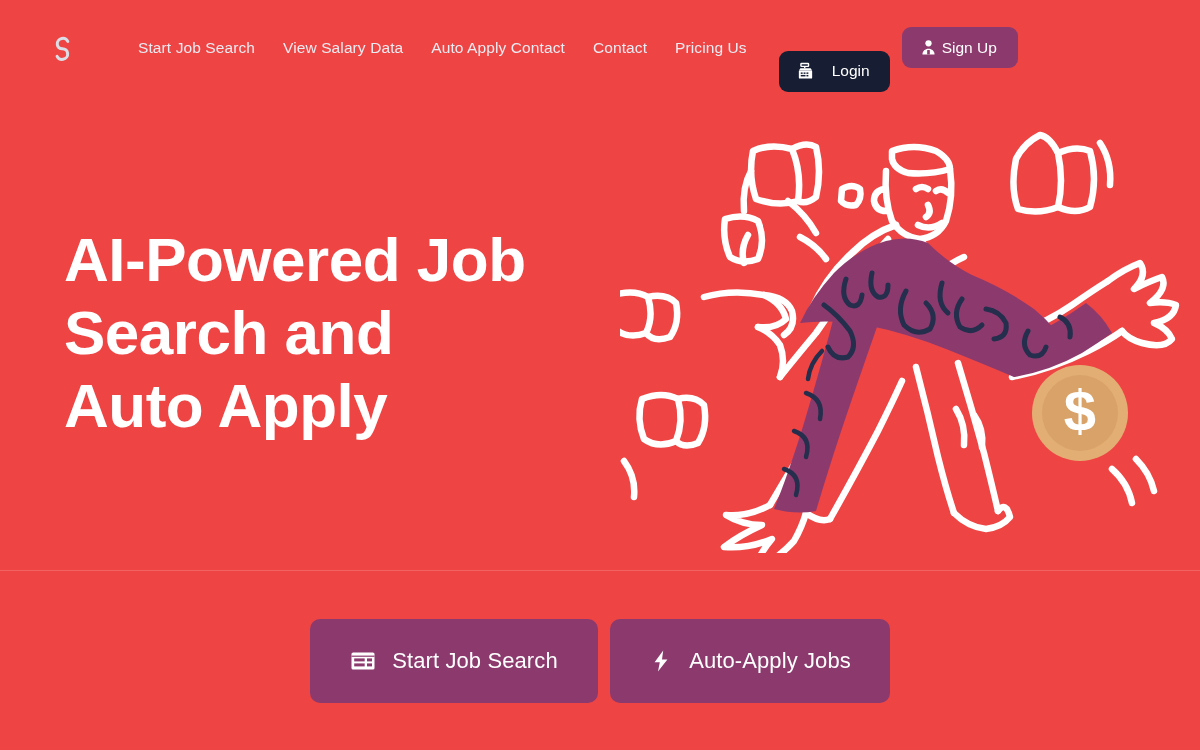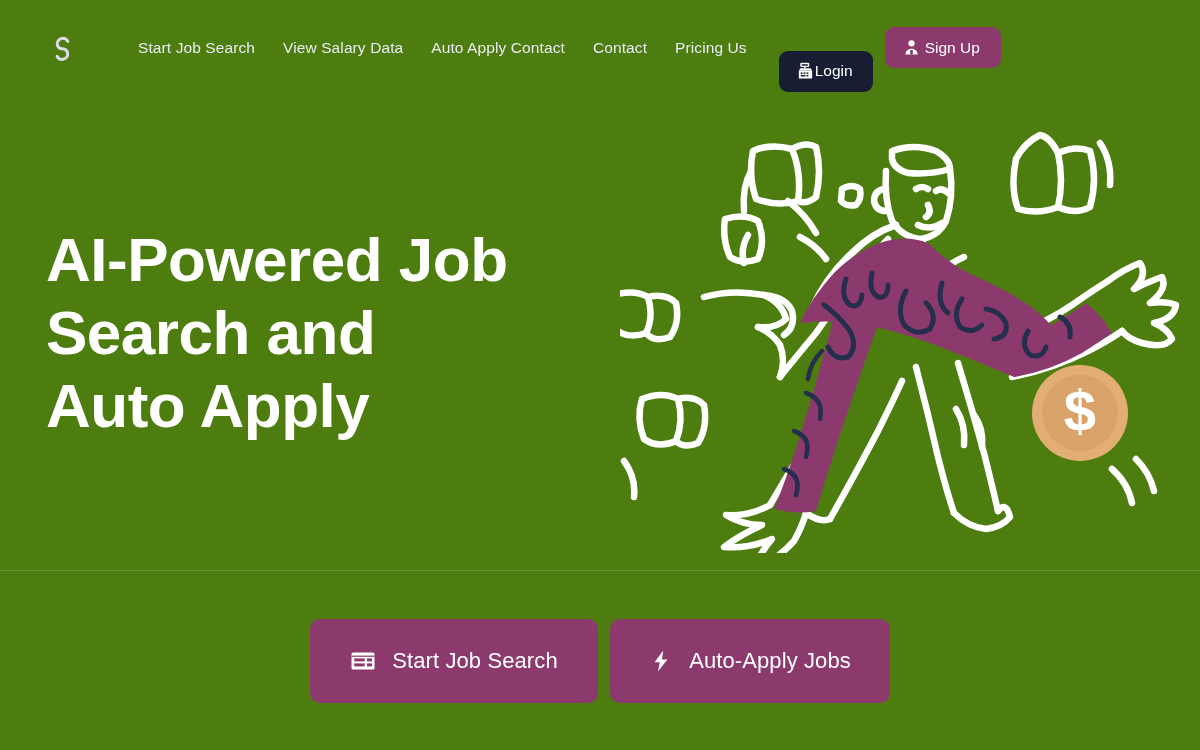--- a/index.html
+++ b/index.html
@@ -2,59 +2,59 @@
 <html><head>
 <meta charset="utf-8">
 <style>
   * { margin:0; padding:0; box-sizing:border-box; }
   html, body {
     width:1200px; height:750px;
     background:#252E4C;
     font-family:"Liberation Sans", sans-serif;
     overflow:hidden;
   }
-  .page { position:relative; width:1200px; height:750px; background:#4d7c0f; }
+  .page { position:relative; width:1200px; height:750px; background:#ef4444; }
 
   
   .header {
     position:absolute; top:0; left:0; width:1200px; height:95px;
     display:flex; align-items:center; padding:0 38px 0 46px;
   }
   .logo { width:34px; height:34px; flex:0 0 34px; display:block; }
 
   .nav { display:flex; align-items:center; gap:0; margin-left:50px; }
   .nav-link {
     color:#E9ECF3; font-size:15.5px; letter-spacing:.1px;
     padding:6px 14px; border-radius:6px; cursor:pointer; white-space:nowrap;
   }
   .nav-link:first-child { padding-left:8px; }
 
   .auth { display:flex; align-items:center; gap:12px; margin-left:18px; }
   .btn-login {
-    display:flex; align-items:center; gap:0;
+    display:flex; align-items:center; gap:17px;
     background:#171E33; color:#fff;
     border:none; border-radius:9px;
     padding:11px 20px 11px 17px; font-size:15.5px;
     font-family:inherit; cursor:pointer;margin-top:47px;
   }
   .btn-signup {
     display:flex; align-items:center; gap:4px;
     background:#8C3A6E; color:#fff;
     border:none; border-radius:9px;
     padding:11px 21px 11px 17px; font-size:15.5px;
     font-family:inherit; cursor:pointer;
   }
   .ico { flex:0 0 auto; display:block; }
 
   
   .hero {
     position:absolute; top:95px; left:0; width:1200px; height:475px;
     display:flex; align-items:center;
   }
-  .hero-left { width:600px; padding-left:46px; }
+  .hero-left { width:600px; padding-left:64px; }
   .headline {
     color:#FFFFFF; font-size:62px; line-height:1.18;
     font-weight:700; letter-spacing:-0.5px; max-width:470px;
   }
   .hero-right {
     width:600px; height:475px; position:relative;
     display:flex; align-items:center; justify-content:center;
   }
   .hero-art { width:560px; height:440px; display:block; }
 

